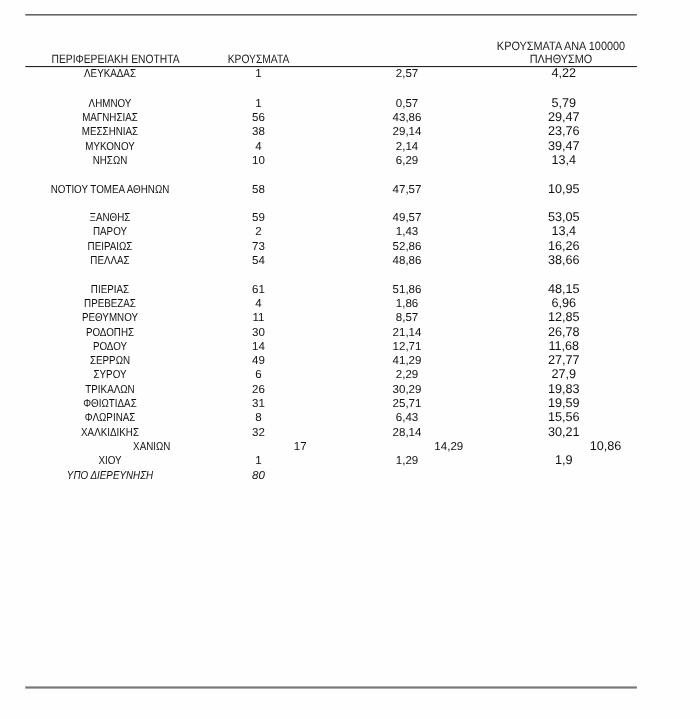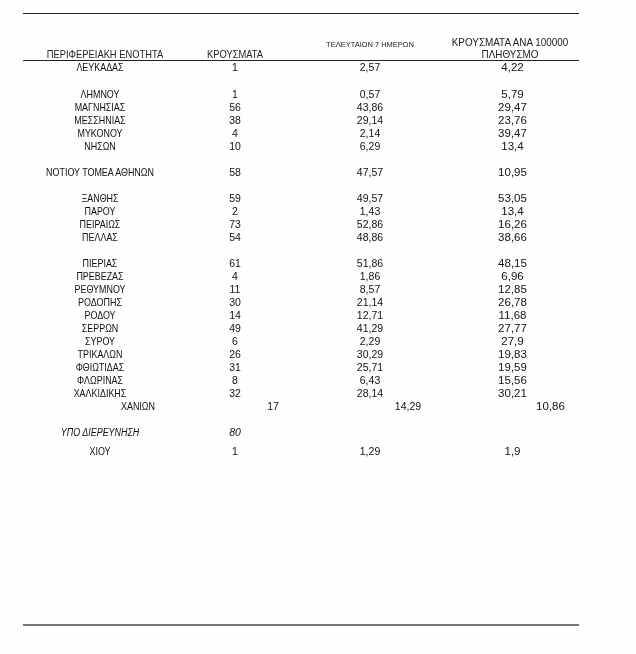--- a/index.html
+++ b/index.html
@@ -22,21 +22,20 @@
     .italic span { font-style:italic; }
   </style>
 </head>
 <body>
 
 <div class="rule-top"></div>
 
 <div class="hdr h1">ΠΕΡΙΦΕΡΕΙΑΚΗ ΕΝΟΤΗΤΑ</div>
 <div class="hdr h2">ΚΡΟΥΣΜΑΤΑ</div>
 <div class="hdr h3">
-  <div>ΤΕΛΕΥΤΑΙΩΝ 7 ΗΜΕΡΩΝ</div>
 </div>
 <div class="hdr h4">
   <div>ΚΡΟΥΣΜΑΤΑ ΑΝΑ 100000</div>
   <div>ΠΛΗΘΥΣΜΟ</div>
 </div>
 <div class="hline"></div>
 
 <div id="rows">
     <div class="row" style="top: 61px;">
       <span class="c1">ΛΕΥΚΑΔΑΣ</span>
@@ -169,21 +168,21 @@
       <span class="c2">32</span>
       <span class="c3">28,14</span>
       <span class="c4">30,21</span>
     </div>
     <div class="row" style="top: 400px; margin-left: 38px;">
       <span class="c1">ΧΑΝΙΩΝ</span>
       <span class="c2">17</span>
       <span class="c3">14,29</span>
       <span class="c4">10,86</span>
     </div>
-    <div class="row" style="top: 413px; margin-top: 32px;">
+    <div class="row" style="top: 413px;">
       <span class="c1">ΧΙΟΥ</span>
       <span class="c2">1</span>
       <span class="c3">1,29</span>
       <span class="c4">1,9</span>
     </div>
     <div class="row italic" style="top: 426px;">
       <span class="c1">ΥΠΟ ΔΙΕΡΕΥΝΗΣΗ</span>
       <span class="c2">80</span>
     </div>
   </div>

